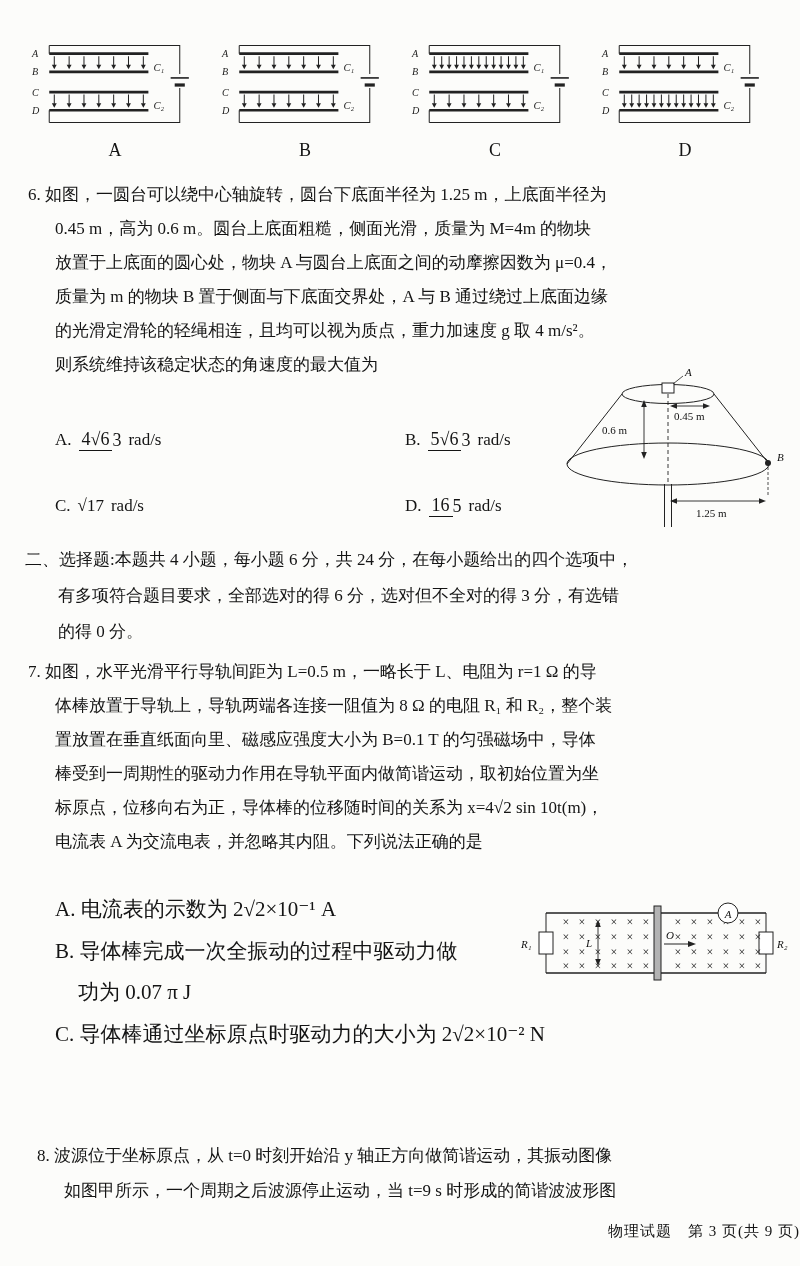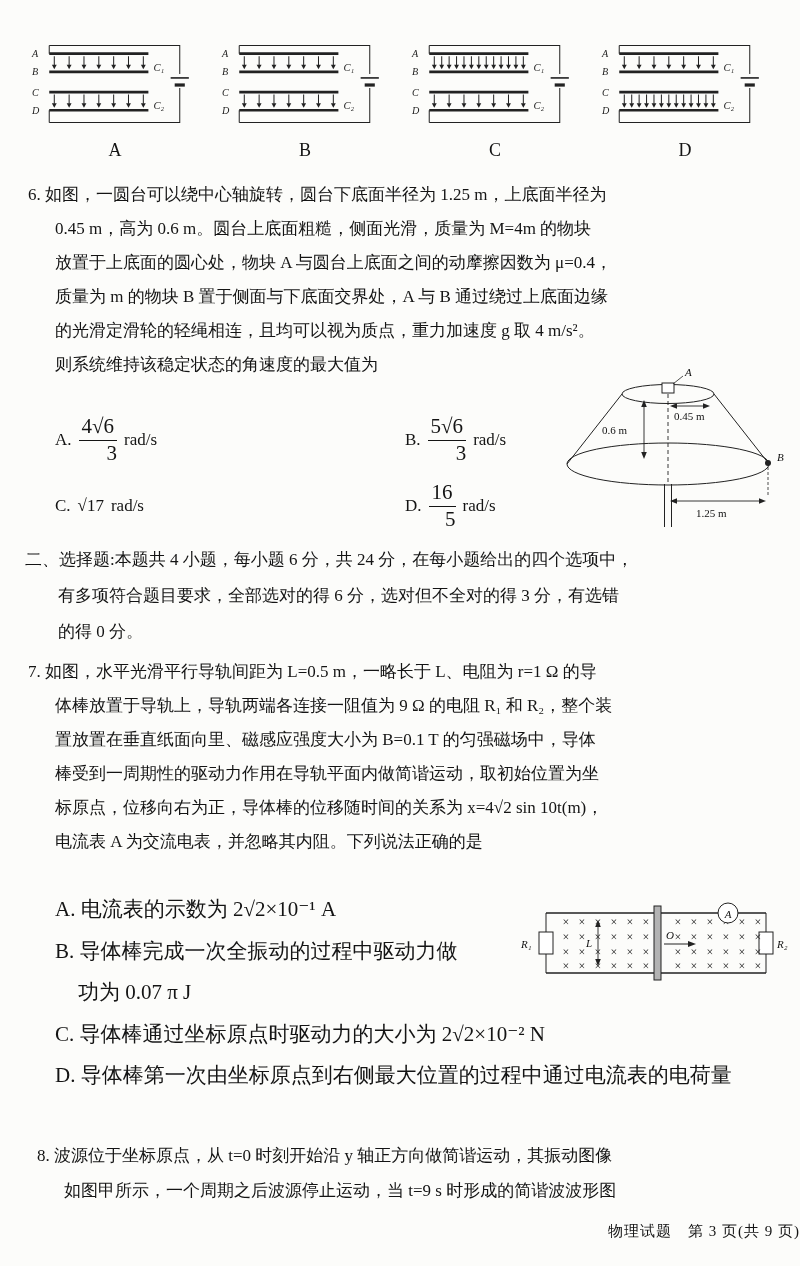--- a/index.html
+++ b/index.html
@@ -15,22 +15,22 @@
   
   .textblock{position:absolute;font-size:17px}
   .tline{line-height:34px;white-space:nowrap}
   .sec .tline{line-height:36px;font-weight:normal}
   .cont{padding-left:27px}
   .cont-b{padding-left:33px}
   
   .q6-row{position:absolute;left:0;width:800px;height:48px}
   .q6-opt{position:absolute;display:flex;align-items:center;font-size:17px;height:48px}
   .opt-label{margin-right:7px}
-  .frac{display:inline-flex;flex-direction:column;align-items:flex-end;line-height:1.12;
-        font-size:21px;margin-right:7px}
+  .frac{display:inline-flex;flex-direction:row;align-items:flex-start;line-height:1.12;
+        font-size:18px;margin-right:7px}
   .fnum{padding:0 3px 1px;border-bottom:1.3px solid #141414}
   .fden{padding-top:1px}
   
   .q7-options{position:absolute;left:55px;top:889px;width:715px;font-size:21px}
   .optline{line-height:41.5px;white-space:nowrap}
   .cont2{padding-left:23px}
   .footer{position:absolute;left:0;top:1222px;width:800px;text-align:right;
           font-size:15px;letter-spacing:1px}
 </style>
 </head>
@@ -333,21 +333,21 @@
   </div>
 
   <div class="textblock sec" style="left:25px;top:542px;width:755px">
     <div class="tline">二、选择题:本题共 4 小题，每小题 6 分，共 24 分，在每小题给出的四个选项中，</div>
     <div class="tline cont-b">有多项符合题目要求，全部选对的得 6 分，选对但不全对的得 3 分，有选错</div>
     <div class="tline cont-b">的得 0 分。</div>
   </div>
 
   <div class="textblock" style="left:28px;top:655px;width:748px">
     <div class="tline">7. 如图，水平光滑平行导轨间距为 L=0.5 m，一略长于 L、电阻为 r=1 Ω 的导</div>
-    <div class="tline cont">体棒放置于导轨上，导轨两端各连接一阻值为 9 Ω 的电阻 R₁ 和 R₂，整个装</div>
+    <div class="tline cont">体棒放置于导轨上，导轨两端各连接一阻值为 8 Ω 的电阻 R₁ 和 R₂，整个装</div>
     <div class="tline cont">置放置在垂直纸面向里、磁感应强度大小为 B=0.1 T 的匀强磁场中，导体</div>
     <div class="tline cont">棒受到一周期性的驱动力作用在导轨平面内做简谐运动，取初始位置为坐</div>
     <div class="tline cont">标原点，位移向右为正，导体棒的位移随时间的关系为 x=4√2 sin 10t(m)，</div>
     <div class="tline cont">电流表 A 为交流电表，并忽略其内阻。下列说法正确的是</div>
   </div>
 
   <svg class="absvg" style="left:520px;top:893px;width:272px;height:94px" viewBox="0 0 272 94">
       <line x1="26" y1="20" x2="246" y2="20" stroke="#222" stroke-width="1.3"></line>
       <line x1="26" y1="80" x2="246" y2="80" stroke="#222" stroke-width="1.3"></line>
       <line x1="26" y1="20" x2="26" y2="39" stroke="#222" stroke-width="1"></line>
@@ -416,21 +416,20 @@
       <path d="M 176 51 l -8 -3 l 0 6 Z" fill="#222"></path>
       <circle cx="208" cy="20" r="10" fill="#fff" stroke="#222" stroke-width="1"></circle>
       <text x="208" y="24.5" font-size="11" text-anchor="middle" font-style="italic" fill="#111">A</text>
     </svg>
 
   <div class="q7-options">
     <div class="optline">A. 电流表的示数为 2√2×10⁻¹ A</div>
     <div class="optline">B. 导体棒完成一次全振动的过程中驱动力做</div>
     <div class="optline cont2">功为 0.07 π J</div>
     <div class="optline">C. 导体棒通过坐标原点时驱动力的大小为 2√2×10⁻² N</div>
-    <div class="optline">D. 导体棒第一次由坐标原点到右侧最大位置的过程中通过电流表的电荷量</div>
   </div>
 
   <div class="textblock" style="left:37px;top:1138px;width:748px">
     <div class="tline" style="line-height:35px">8. 波源位于坐标原点，从 t=0 时刻开始沿 y 轴正方向做简谐运动，其振动图像</div>
     <div class="tline cont" style="line-height:35px">如图甲所示，一个周期之后波源停止运动，当 t=9 s 时形成的简谐波波形图</div>
   </div>
 
   <div class="footer">物理试题　第 3 页(共 9 页)</div>
 
 </div>

